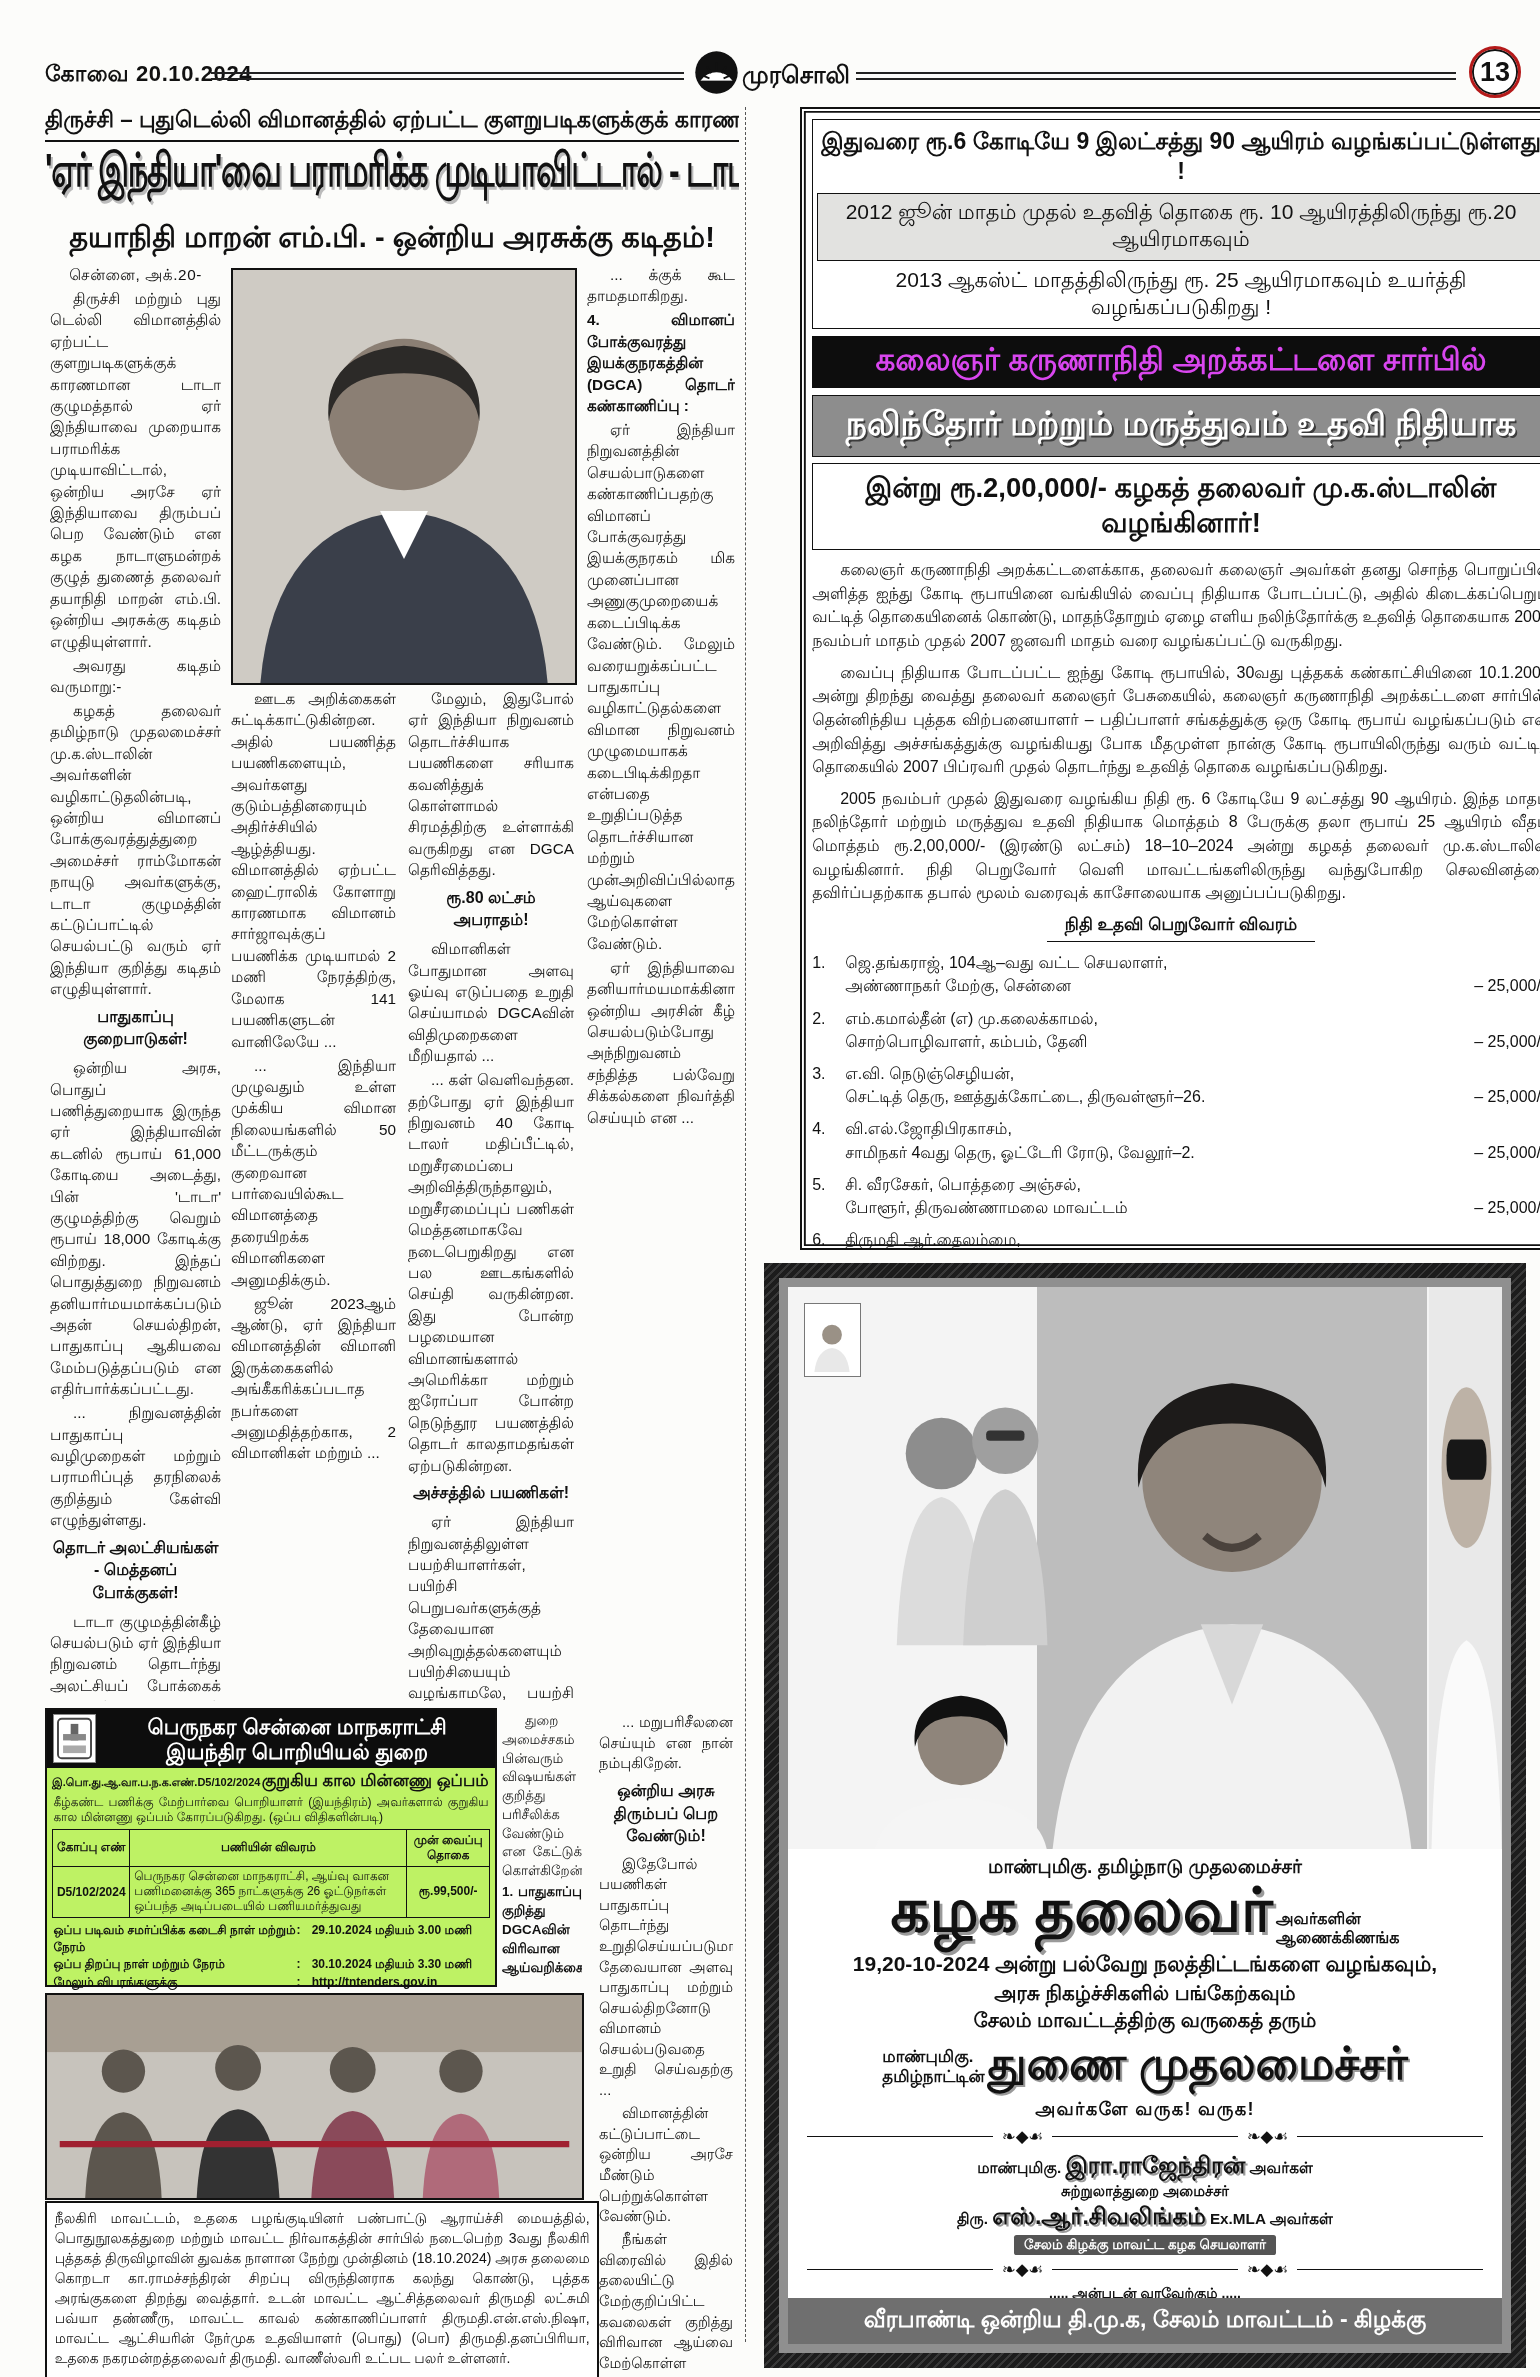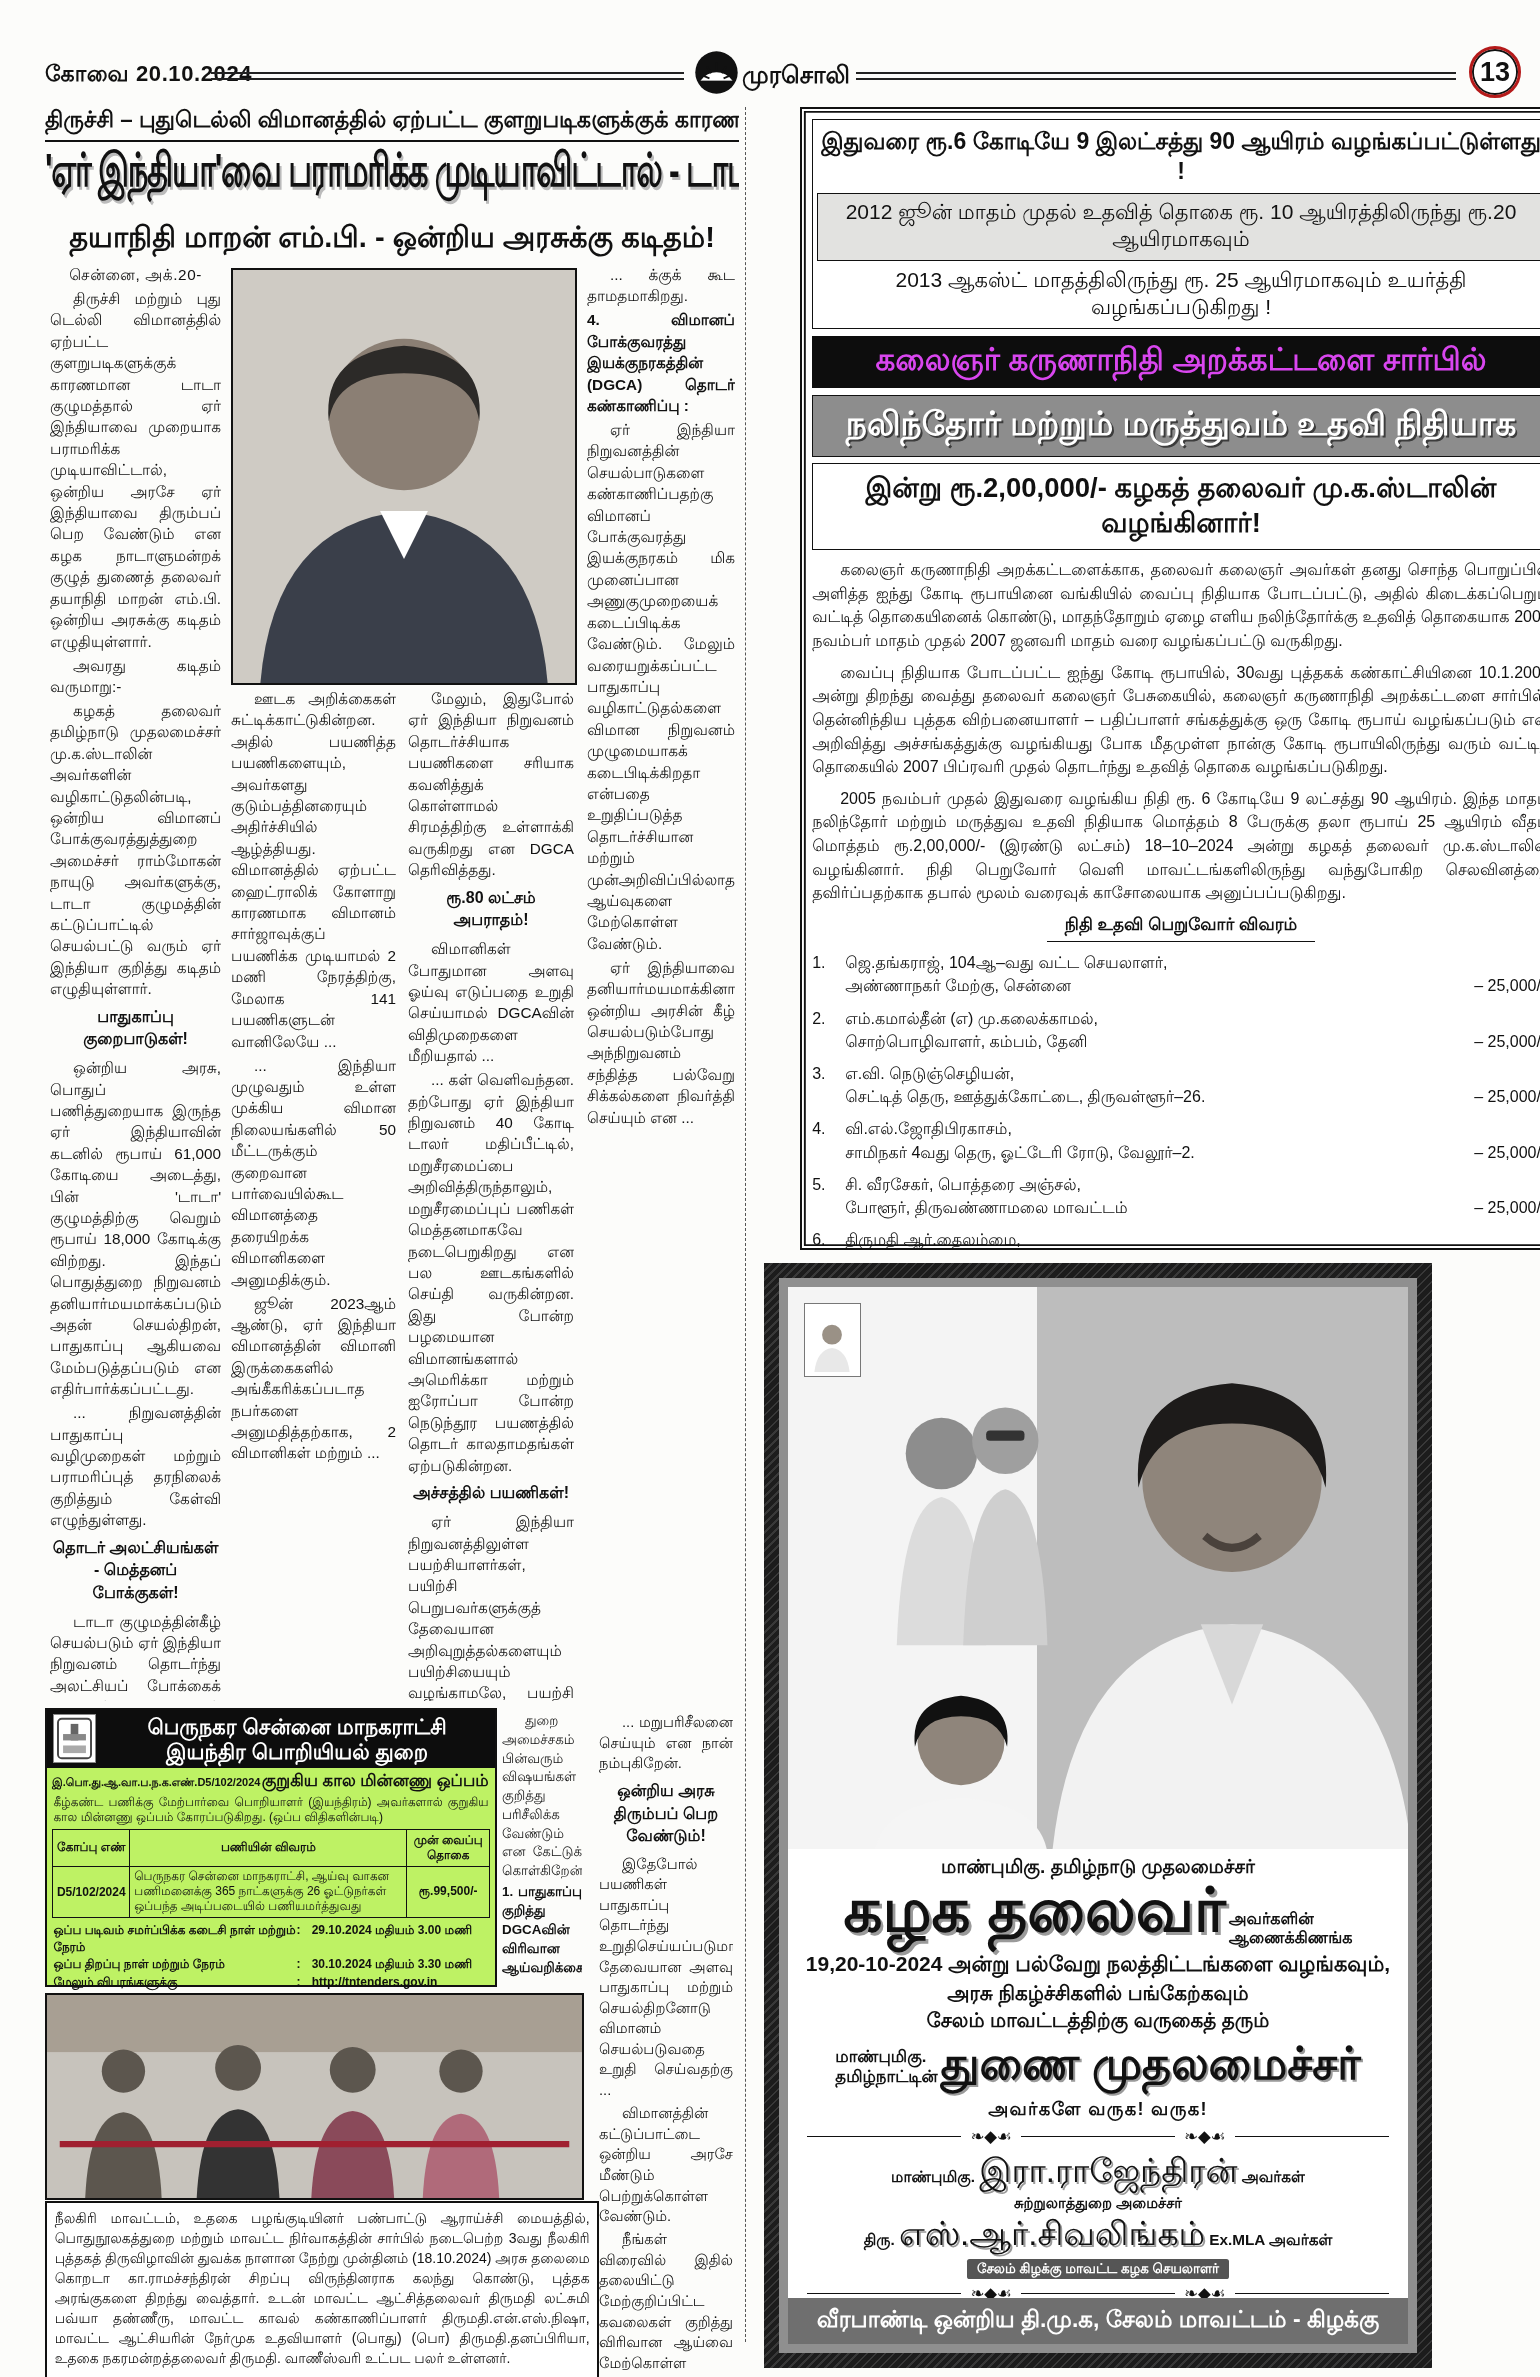--- a/index.html
+++ b/index.html
@@ -90,21 +90,21 @@
   .ad-l3{font-size:20px;font-weight:bold;margin-top:2.6px;}
   .ad-l4{font-size:20px;font-weight:bold;margin-top:2.6px;}
   .ad-row2{margin-top:3.8px;}
   .ad-pre2{display:inline-block;font-size:16.6px;font-weight:bold;text-align:left;vertical-align:middle;line-height:1.2;}
   .ad-big2{display:inline-block;font-size:45px;font-weight:900;text-shadow:1.9px 1.9px 0 #9a9a9a;vertical-align:middle;}
   .ad-l5{font-size:18px;font-weight:bold;margin-top:2.6px;letter-spacing:1.3px;}
   .ad-div{display:flex;align-items:center;justify-content:center;margin:5.1px 19px;}
   .ad-div .line{flex:1;border-top:1.9px solid #111;}
   .ad-div .orn{font-size:16.6px;padding:0 9px;}
   .ad-g1{margin-top:1.3px;font-size:15.3px;font-weight:bold;}
-  .ad-gbig{font-size:33px;font-weight:400;text-shadow:1.9px 1.9px 0 #9a9a9a;}
+  .ad-gbig{font-size:23px;font-weight:700;text-shadow:1.9px 1.9px 0 #9a9a9a;}
   .ad-gsub{font-size:14.7px;font-weight:bold;margin-top:1.3px;}
   .ad-gsub2{font-size:13.4px;font-weight:bold;background:#555;color:#fff;display:inline-block;padding:1.3px 10.2px;border-radius:2.6px;margin-top:2.6px;}
   .ad-welcome{font-size:14px;font-weight:bold;margin-top:2.6px;}
   .ad-host{font-size:32px;font-weight:900;margin-top:1.3px;}
   .ad-foot{position:absolute;left:0;right:0;bottom:0;background:#6f6f6f;color:#fff;font-size:23px;
            font-weight:900;text-align:center;padding:7.7px 0;}
   .sil{position:absolute;}
 </style>
 </head>
 <body>
@@ -339,21 +339,21 @@
           <div class="f-mid">
               <div>திருமதி ஆர்.தைலம்மை,</div>
             </div>
 
         </div>
 
       </div>
 
     </div>
 
-    <div class="abs ad" style="left:0;top:1156px;width:668px;height:1105px;box-sizing:border-box;">
+    <div class="abs ad" style="left:0;top:1156px;width:762px;height:1105px;box-sizing:border-box;">
       <div class="ad-mat">
         <div class="ad-inner">
 
           <div class="collage">
             <div class="col-center">
               <svg viewBox="0 0 100 140" width="100%" height="100%" preserveAspectRatio="none">
                 <rect width="100" height="140" fill="#bdbdbd"></rect>
                 <circle cx="50" cy="48" r="23" fill="#8f857b"></circle>
                 <path d="M50 24 q-26 2 -24 26 q4 -16 24 -16 q20 0 24 16 q2 -24 -24 -26Z" fill="#1d1b1a"></path>
                 <path d="M4 140 Q10 88 50 84 Q90 88 96 140 Z" fill="#f2f2f2"></path>

